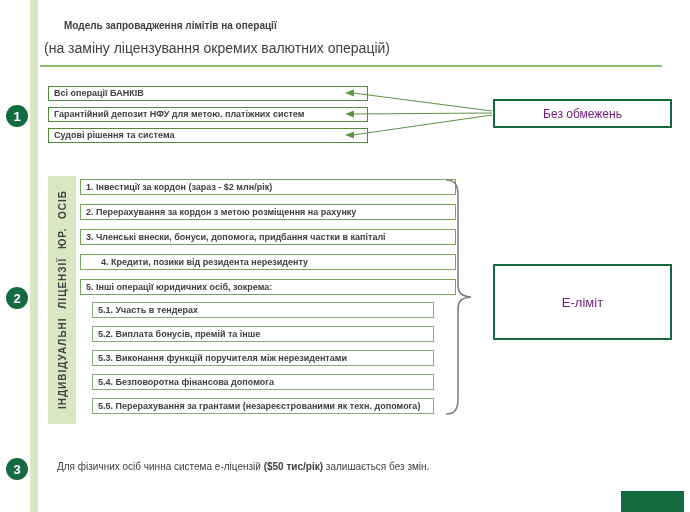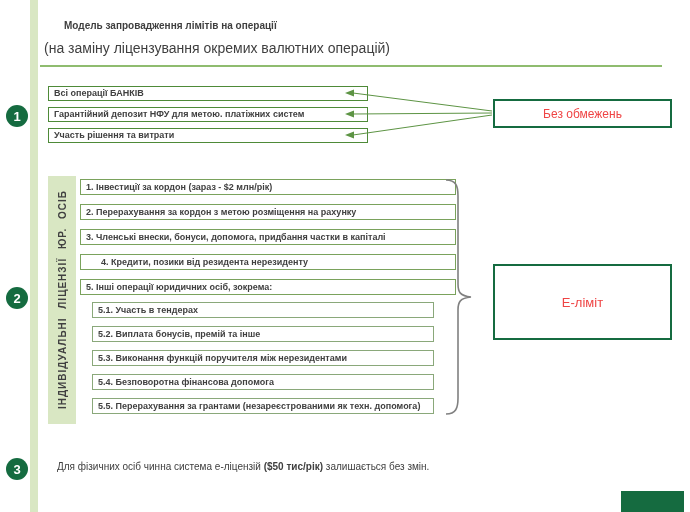--- a/index.html
+++ b/index.html
@@ -30,21 +30,21 @@
   .itembox.sub{left:92px;width:342px;border-color:#8aa87a;}
   .side-label{
     position:absolute;left:48px;top:176px;width:28px;height:248px;background:#d9e7c3;
     display:flex;align-items:center;justify-content:center;
     writing-mode:vertical-rl;transform:rotate(180deg);
     font-size:10px;font-weight:bold;color:#404040;letter-spacing:1px;word-spacing:5px;white-space:nowrap;
   }
   .target-box{
     position:absolute;left:493px;width:179px;box-sizing:border-box;background:#fff;
     border:2px solid #156b40;display:flex;align-items:center;justify-content:center;
-    font-size:12px;color:#ef4444;
+    font-size:12px;color:#701a75;
   }
   .target-box.no-limits{top:99px;height:29px;}
   .target-box.elimit{top:264px;height:76px;font-size:13px;}
   .footnote{position:absolute;left:57px;top:461px;font-size:10px;color:#404040;white-space:nowrap;}
   .footnote b{font-weight:bold;}
   .footer-block{position:absolute;left:621px;top:491px;width:63px;height:21px;background:#156b40;}
   svg.overlay{position:absolute;left:0;top:0;width:690px;height:512px;pointer-events:none;}
 </style>
 </head>
 <body>
@@ -53,21 +53,21 @@
 
   <div class="left-strip"></div>
 
   <div class="title">Модель запровадження лімітів на операції</div>
   <div class="subtitle">(на заміну ліцензування окремих валютних операцій)</div>
   <div class="divider"></div>
 
   <div class="num-circle" style="top:105px;">1</div>
   <div class="s1box" style="top:86px;">Всі операції БАНКІВ</div>
   <div class="s1box" style="top:107px;">Гарантійний депозит НФУ для метою. платіжних систем</div>
-  <div class="s1box" style="top:128px;">Участь рішення та витрати</div>
+  <div class="s1box" style="top:128px;">Судові рішення та система</div>
   <div class="target-box no-limits">Без обмежень</div>
 
   <div class="num-circle" style="top:287px;">2</div>
   <div class="side-label">ІНДИВІДУАЛЬНІ ЛІЦЕНЗІЇ ЮР. ОСІБ</div>
 
   <div class="itembox main" style="top:179px;">1. Інвестиції за кордон  (зараз - $2 млн/рік)</div>
   <div class="itembox main" style="top:204px;">2. Перерахування за кордон з метою розміщення на рахунку</div>
   <div class="itembox main" style="top:229px;">3. Членські внески, бонуси, допомога, придбання частки в капіталі</div>
   <div class="itembox main" style="top:254px;padding-left:20px;">4. Кредити, позики від резидента нерезиденту</div>
   <div class="itembox main" style="top:279px;">5. Інші операції юридичних осіб, зокрема:</div>

